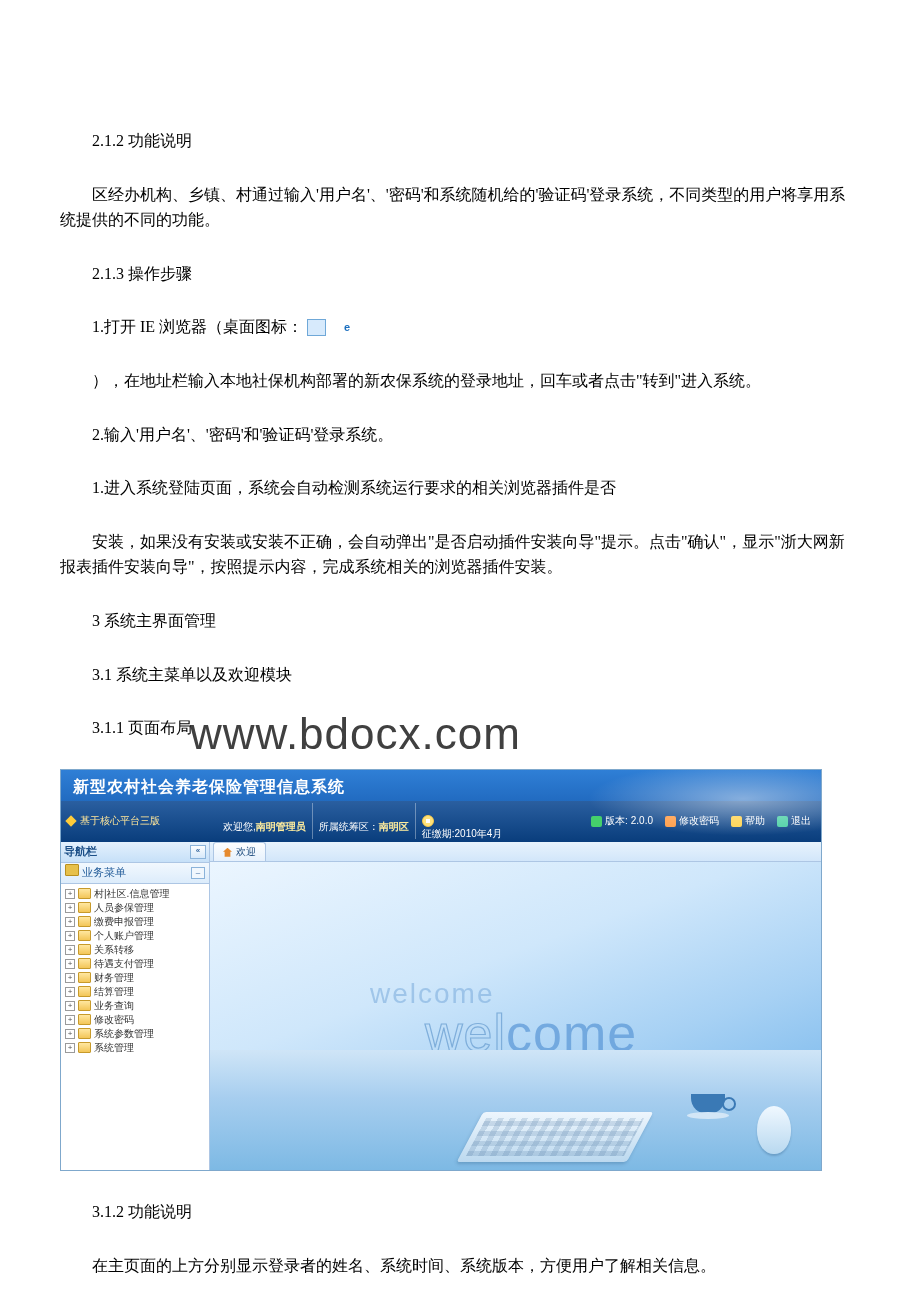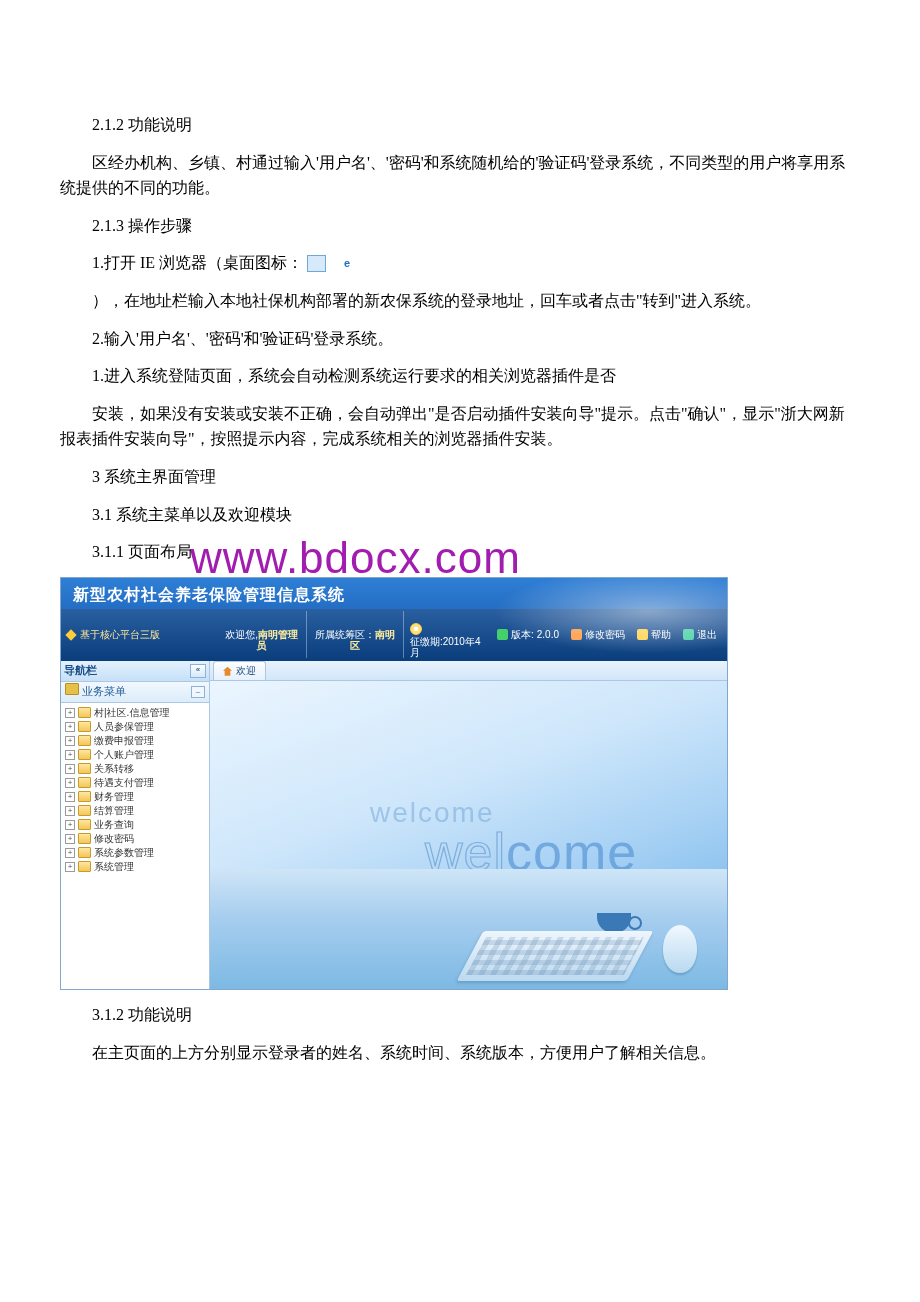--- a/index.html
+++ b/index.html
@@ -10,29 +10,29 @@
     font-size: 16px;
     line-height: 1.6;
   }
   .page {
     width: 920px;
     margin: 0 auto;
     padding: 100px 60px 60px 60px;
     box-sizing: border-box;
   }
   .para {
-    margin: 12px 0;
+    margin: 28px 0;
     text-indent: 2em;
   }
   .watermark {
     position: absolute;
     font-family: Arial, sans-serif;
     font-size: 44px;
     letter-spacing: 1px;
-    color: #a21caf;
+    color: #404040;
     pointer-events: none;
     user-select: none;
     z-index: 0;
     font-weight: 500;
   }
   .wm-wrap { position: relative; }
   .ie-icon {
     display: inline-block;
     width: 17px; height: 15px;
     background: #d7eafc;
@@ -43,21 +43,21 @@
   }
   .ie-icon::after {
     content: "e";
     color: #1b6fbf;
     font: bold 11px/14px Arial;
     position: absolute; left: 4px; top: 0;
   }
 
   
   .app {
-    width: 668px;
+    width: 762px;
     margin: 4px 0 0 0;
     font-family: "Microsoft YaHei", "SimSun", sans-serif;
     font-size: 11px;
     border: 1px solid #7fa8cc;
     box-sizing: border-box;
     position: relative;
     z-index: 2;
     background: #fff;
   }
   .app-header {

